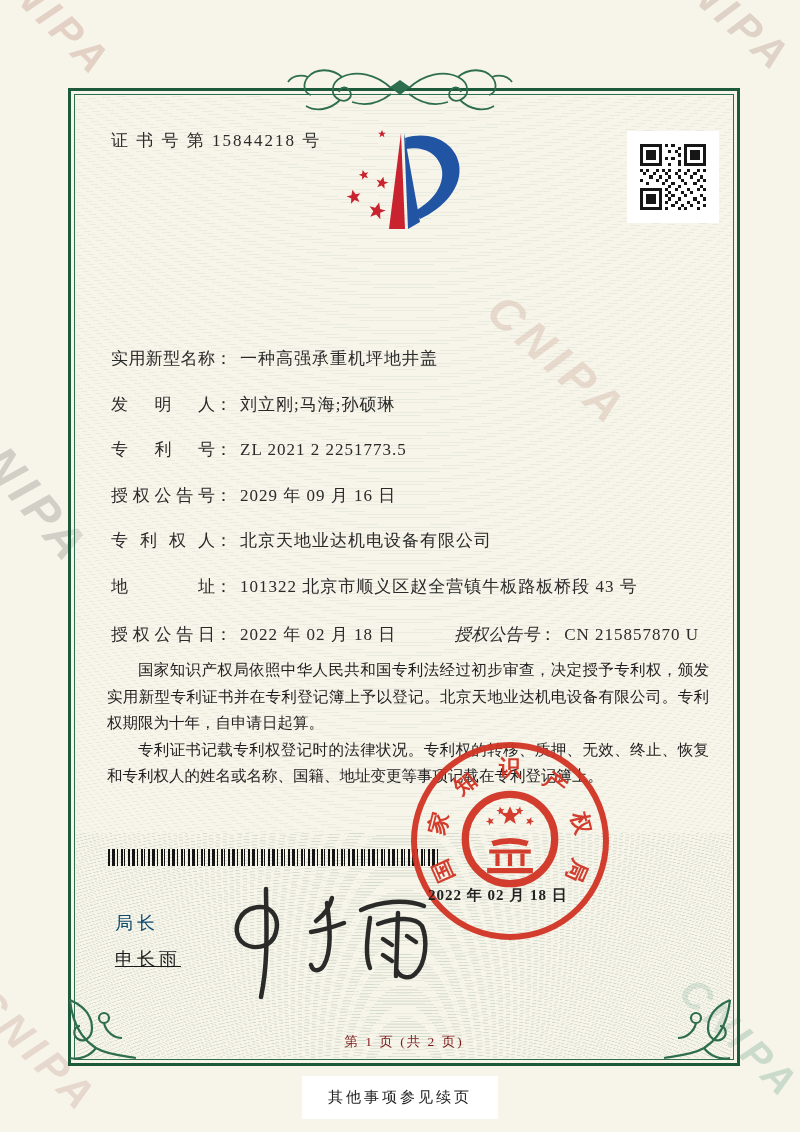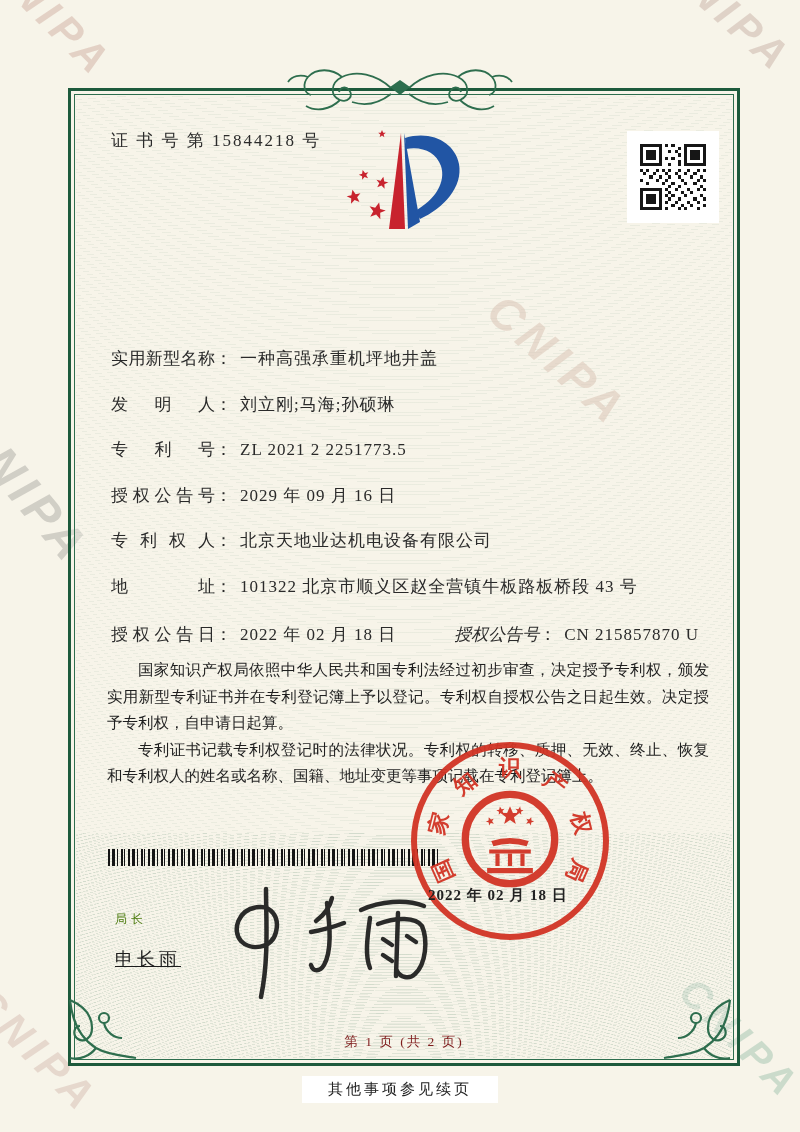--- a/index.html
+++ b/index.html
@@ -63,39 +63,39 @@
 
   
   .paras{position:absolute;left:36px;top:566px;width:602px;font-size:15.5px;line-height:26.5px;color:#1f1f1f;}
   .paras p{margin:0;text-indent:2em;text-align:justify;}
 
   
   .barcode{
     position:absolute;left:37px;top:758px;width:332px;height:17px;
     background:repeating-linear-gradient(90deg,#151515 0 2px,rgba(0,0,0,0) 2px 4px,#151515 4px 7px,rgba(0,0,0,0) 7px 9px,#151515 9px 10px,rgba(0,0,0,0) 10px 13px,#151515 13px 15px,rgba(0,0,0,0) 15px 16px,#151515 16px 17px,rgba(0,0,0,0) 17px 20px);
   }
-  .signer-title{position:absolute;left:44px;top:820px;font-size:12px;letter-spacing:4px;color:#4d7c0f;}
+  .signer-title{position:absolute;left:44px;top:820px;font-size:18px;letter-spacing:4px;color:#0c4a6e;}
   .signer-name{position:absolute;left:44px;top:856px;font-size:18px;letter-spacing:4px;color:#1c1c1c;text-decoration:underline;}
   .signature{position:absolute;left:148px;top:788px;}
 
   .seal{position:absolute;left:411px;top:742px;width:198px;height:198px;z-index:5;opacity:.95;}
   .seal-ring{position:absolute;inset:0;border:6px solid #d23425;border-radius:50%;box-sizing:border-box;}
   .seal-ch{
     position:absolute;left:50%;top:50%;width:26px;height:26px;margin-left:-13px;margin-top:-13px;
     display:flex;align-items:center;justify-content:center;
     font-size:22px;font-weight:700;color:#d23425;
   }
   .seal-emblem{position:absolute;left:50%;top:50%;transform:translate(-50%,-50%);}
   .seal-date{position:absolute;left:428px;top:886px;font-size:15px;font-weight:600;letter-spacing:1px;color:#222;z-index:6;}
 
   .page-num{position:absolute;left:0;right:0;top:942px;text-align:center;font-size:13.5px;letter-spacing:2px;color:#7f1d1d;}
 
   .footer-note{
     position:absolute;left:50%;top:1076px;transform:translateX(-50%);
-    background:#fff;padding:4px 26px;font-size:15px;letter-spacing:3px;color:#222;z-index:2;white-space:nowrap;
+    background:#fff;padding:12px 26px;font-size:15px;letter-spacing:3px;color:#222;z-index:2;white-space:nowrap;
   }
 </style>
 </head>
 <body>
 
 <div class="wm wm1">CNIPA</div>
 <div class="wm wm2">CNIPA</div>
 <div class="wm wm4">CNIPA</div>
 <div class="wm wm5">CNIPA</div>
 <div class="wm wm6">CNIPA</div>
@@ -178,21 +178,21 @@
     <span class="flabel">专利权人</span><span class="colon">：</span><span class="fvalue">北京天地业达机电设备有限公司</span>
   </div>
   <div class="frow" style="top:484px">
     <span class="flabel">地址</span><span class="colon">：</span><span class="fvalue">101322 北京市顺义区赵全营镇牛板路板桥段 43 号</span>
   </div>
   <div class="frow" style="top:532px">
     <span class="flabel">授权公告日</span><span class="colon">：</span><span class="fvalue">2022 年 02 月 18 日</span><span class="grant2">授权公告号</span><span class="colon">：</span><span class="fvalue">CN 215857870 U</span>
   </div>
 
   <div class="paras">
-    <p>国家知识产权局依照中华人民共和国专利法经过初步审查，决定授予专利权，颁发实用新型专利证书并在专利登记簿上予以登记。专利权自授权公告之日起生效。决定授予专利权，自申请日起算。</p>
+    <p>国家知识产权局依照中华人民共和国专利法经过初步审查，决定授予专利权，颁发实用新型专利证书并在专利登记簿上予以登记。北京天地业达机电设备有限公司。专利权期限为十年，自申请日起算。</p>
     <p>专利证书记载专利权登记时的法律状况。专利权的转移、质押、无效、终止、恢复和专利权人的姓名或名称、国籍、地址变更等事项记载在专利登记簿上。</p>
   </div>
 
   <div class="barcode"></div>
 
   <div class="signer-title">局长</div>
   <div class="signer-name">申长雨</div>
 
   <div class="signature">
     <svg width="220" height="120" viewBox="0 0 220 120">

